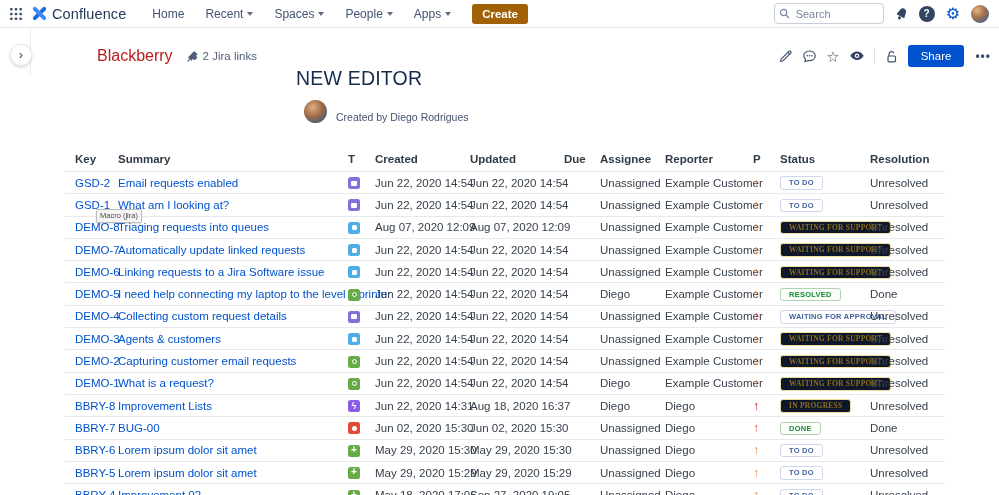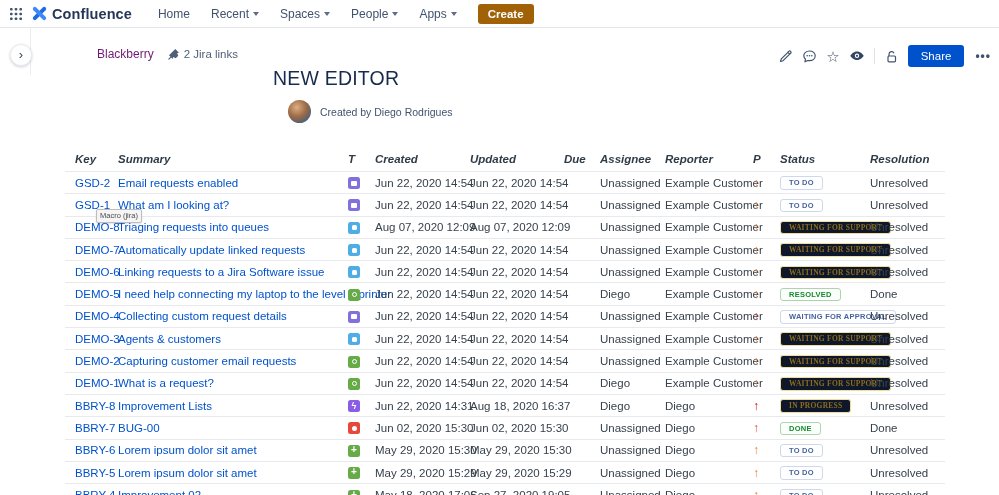--- a/index.html
+++ b/index.html
@@ -6,21 +6,21 @@
   html,body { width:999px; height:495px; overflow:hidden; background:#fff;
     font-family:"Liberation Sans", sans-serif; }
   body { position:relative; }
 
   
   .topnav { position:absolute; top:0; left:0; width:999px; height:28px;
     display:flex; align-items:center; padding:0 10px; background:#fff;
     border-bottom:1px solid #E4E6EA; z-index:5; }
   .appgrid { margin-right:10px; display:flex; cursor:pointer; }
   .logo { display:flex; align-items:center; gap:5px; margin-right:26px; cursor:pointer; }
-  .logo-text { font-size:14.5px; font-weight:700; color:#253858; letter-spacing:.1px; }
+  .logo-text { font-size:14.5px; font-weight:400; color:#253858; letter-spacing:.1px; }
   .navitem { font-size:12px; font-weight:500; color:#42526E; margin-right:21px;
     display:flex; align-items:center; gap:4px; cursor:pointer; white-space:nowrap; }
   .chev { width:0; height:0; border-left:3.5px solid transparent; border-right:3.5px solid transparent;
     border-top:4px solid #5E6C84; margin-top:1px; }
   .create-btn { background:#a16207; color:#fff; font-size:11.5px; font-weight:600;
     border:none; border-radius:3px; padding:4px 10px; cursor:pointer; }
   .nav-right { margin-left:auto; display:flex; align-items:center; gap:11px; }
   .searchbox { position:relative; width:110px; height:21px; }
   .searchbox svg { position:absolute; left:5px; top:5px; }
   .searchbox input { width:100%; height:100%; border:1px solid #C9CFD8; border-radius:4px;
@@ -35,46 +35,46 @@
   .avatar { width:18px; height:18px; border-radius:50%;
     background:radial-gradient(circle at 35% 30%, #e3b68e 0%, #a9744b 40%, #55657e 75%, #2e3b52 100%);
     cursor:pointer; }
 
   
   .side-rail { position:absolute; left:30px; top:28px; height:47px; width:1px; background:#ECEDF0; }
   .expand-btn { position:absolute; left:10px; top:44px; width:22px; height:22px; border-radius:50%;
     background:#fff; border:1px solid #EBECF0; box-shadow:0 1px 3px rgba(9,30,66,.2);
     color:#344563; font-size:13px; line-height:19px; text-align:center; cursor:pointer; }
   .breadcrumb-row { position:absolute; left:97px; top:47px; display:flex; align-items:center; gap:14px; }
-  .breadcrumb { font-size:12px; color:#701a75; cursor:pointer; }
+  .breadcrumb { font-size:16px; color:#b91c1c; cursor:pointer; }
   .jira-links { display:flex; align-items:center; gap:4px; font-size:11.5px; color:#505F79; cursor:pointer; }
   .toolbar-right { position:absolute; right:8px; top:45px; display:flex; align-items:center; gap:9px; }
   .tool-icon { cursor:pointer; display:flex; align-items:center; }
   .star-glyph { font-size:15px; color:#42526E; line-height:1; }
   .tool-divider { width:1px; height:16px; background:#DFE1E6; }
   .share-btn { background:#0052CC; color:#fff; font-size:11.5px; font-weight:500; border:none;
     border-radius:3px; padding:5px 13px; cursor:pointer; margin-left:0; }
   .more-dots { font-size:12px; font-weight:700; color:#42526E; letter-spacing:1px; cursor:pointer;
     margin-left:2px; }
 
   
-  .page-title { position:absolute; left:273px; top:67px; font-size:19.5px; font-weight:500;
+  .page-title { position:absolute; left:296px; top:67px; font-size:19.5px; font-weight:500;
     color:#172B4D; letter-spacing:.2px; }
-  .byline { position:absolute; left:288px; top:100px; display:flex; gap:9px; align-items:center; }
+  .byline { position:absolute; left:304px; top:100px; display:flex; gap:9px; align-items:flex-end; }
   .byline-avatar { width:23px; height:23px; border-radius:50%;
     background:radial-gradient(circle at 38% 32%, #dfae85 0%, #9c6a44 45%, #4d6079 78%, #2c3a51 100%); }
   .byline-l1 { font-size:10.5px; color:#42526E; margin-top:1px; }
   .byline-l2 { font-size:10.5px; color:#42526E; margin-top:3px; display:flex; align-items:center; gap:5px; }
   .byline-dot { color:#6B778C; font-size:9px; }
 
   
   .jira-table { position:absolute; left:65px; top:148px; width:880px; border-collapse:collapse;
     table-layout:fixed; }
   .jira-table th { text-align:left; font-size:11.5px; font-weight:700; color:#2F3B47;
-    padding:5px 6px 6px 3px; white-space:nowrap;font-style:italic; }
+    padding:5px 6px 6px 3px; white-space:nowrap; }
   .jira-table th:first-child, .jira-table td:first-child { padding-left:10px; }
   .jira-table td { height:22.3px; font-size:11.5px; color:#37414C; padding:0 6px 0 3px;
     white-space:nowrap; overflow:visible; }
   .jira-table tbody tr { border-top:1px solid #E7E9EC; }
   .jira-table a { color:#0052CC; text-decoration:none; cursor:pointer; }
 
   .ticon { display:inline-flex; width:12px; height:12px; border-radius:2.5px;
     align-items:center; justify-content:center; vertical-align:middle; }
   .t-service-request { background:#8270DB; }
   .t-task { background:#4FADE6; }
@@ -145,20 +145,40 @@
   <span class="navitem">
     <span>People</span>
       <span class="chev"></span>
   </span>
   <span class="navitem">
     <span>Apps</span>
       <span class="chev"></span>
   </span>
   <button class="create-btn">Create</button>
 
+  <span class="nav-right">
+    <span class="searchbox">
+      <svg width="11" height="11" viewBox="0 0 12 12">
+        <circle cx="5" cy="5" r="3.4" fill="none" stroke="#7A869A" stroke-width="1.3"></circle>
+        <path d="M7.6 7.6 L10.6 10.6" stroke="#7A869A" stroke-width="1.3" stroke-linecap="round"></path>
+      </svg>
+      <input type="text" placeholder="Search" style="">
+    </span>
+    <span class="bell tool-icon">
+      <svg width="13" height="14" viewBox="0 0 13 14">
+          <g fill="#344563">
+        <path d="M6.5 1C4.2 1 3 2.7 3 5.1L2.2 8.6c-.1.4.2.9.7.9h7.2c.5 0 .8-.5.7-.9L10 5.1C10 2.7 8.8 1 6.5 1z"></path>
+        <circle cx="6.5" cy="11.4" r="1.5"></circle>
+      </g>
+        </svg>
+    </span>
+    <span class="help-circle">?</span>
+    <span class="gear">⚙</span>
+    <span class="avatar"></span>
+  </span>
 </div>
 
 <div class="side-rail"></div>
 <div class="expand-btn">›</div>
 
 <div class="breadcrumb-row">
   <span class="breadcrumb">Blackberry</span>
   <span class="jira-links">
     <svg width="12" height="12" viewBox="0 0 14 14">
       <path d="M8.5 1.2 L12.8 5.5 L10.6 6.1 L12 9 L9 12 L6.1 10.6 L5.5 12.8 L1.2 8.5 Z" fill="#505F79"></path>

